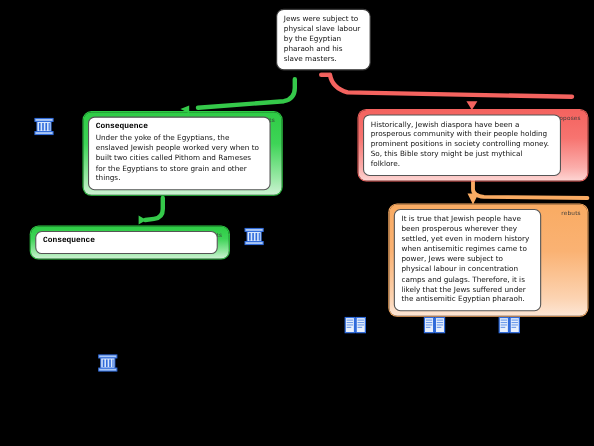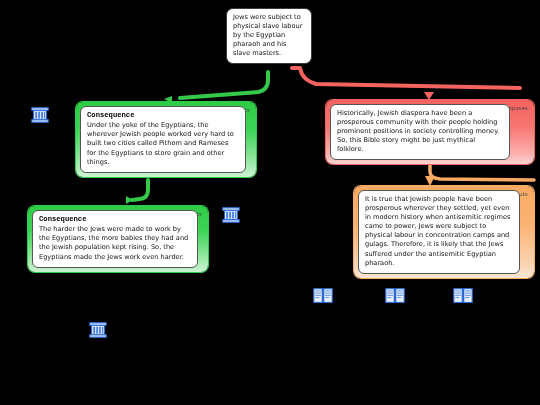--- a/index.html
+++ b/index.html
@@ -71,38 +71,39 @@
   }
   
   .n-orange {
     background: linear-gradient(to bottom, #f9ab63 0%, #fab273 42%, #fcd3b1 84%, #fde6d5 100%);
     box-shadow: 0 0 0 1px #f9ab63;
   }
   
   .n-root {
     background: transparent;
     padding: 0;
+    margin-left: 25px;
   }
   .n-root .card {
     border: 1px solid #3b3b3b;
     border-radius: 7px;
     box-shadow: 0 1px 2px rgba(0,0,0,.6);
   }
 
   
   #node-root      { left: 226px; top: 8px;   width: 86px; }
   #node-cons1     { left: 76px;  top: 102px; width: 180px; }
   #node-cons2     { left: 28px;  top: 206px; width: 180px; }
   #node-opposes   { left: 326px; top: 100px; width: 208px; }
   #node-rebuts    { left: 354px; top: 186px; width: 180px; }
 
   #node-cons1 .card { width: 166px; }
   #node-cons2 .card { width: 166px; }
   #node-opposes .card { width: 180px; }
-  #node-rebuts .card { width: 162px; }
+  #node-rebuts .card { width: 134px; }
 
   
   .icon-wrap {
     position: absolute;
     width: 22px; height: 22px;
   }
   .icon-wrap svg { display: block; width: 100%; height: 100%; }
 
   #icon-bank-1 { left: 29px;  top: 104px; }
   #icon-bank-2 { left: 220px; top: 204px; }
@@ -134,29 +135,28 @@
   <div class="node n-root" id="node-root">
     <div class="card">
       <p class="cbody">Jews were subject to physical slave labour by the Egyptian pharaoh and his slave masters.</p>
     </div>
   </div>
 
   <div class="node n-green" id="node-cons1">
     <span class="badge">supports</span>
     <div class="card">
       <p class="ctitle">Consequence</p>
-      <p class="cbody">Under the yoke of the Egyptians, the wherever Jewish people worked very hard to built two cities called Pithom and Rameses for the Egyptians to store grain and other things.</p>
+      <p class="cbody">Under the yoke of the Egyptians, the enslaved Jewish people worked very when to built two cities called Pithom and Rameses for the Egyptians to store grain and other things.</p>
     </div>
   </div>
 
   <div class="node n-green" id="node-cons2">
     <span class="badge">supports</span>
     <div class="card">
       <p class="ctitle">Consequence</p>
-      <p class="cbody">The harder the Jews were made to work by the Egyptians, the more babies they had and the Jewish population kept rising. So, the Egyptians made the Jews work even harder.</p>
     </div>
   </div>
 
   <div class="node n-red" id="node-opposes">
     <span class="badge">opposes</span>
     <div class="card">
       <p class="cbody">Historically, Jewish diaspora have been a prosperous community with their people holding prominent positions in society controlling money. So, this Bible story might be just mythical folklore.</p>
     </div>
   </div>
 

